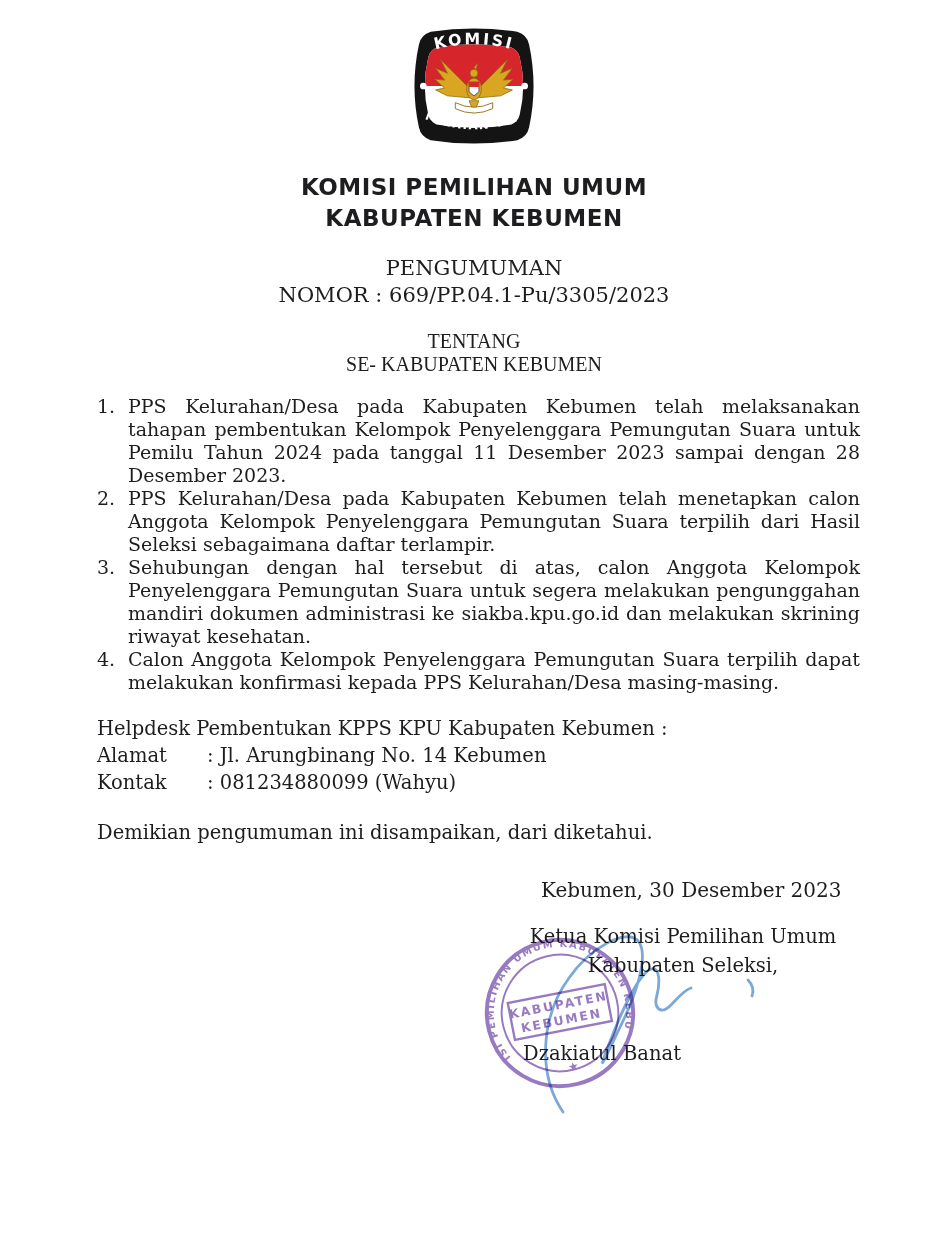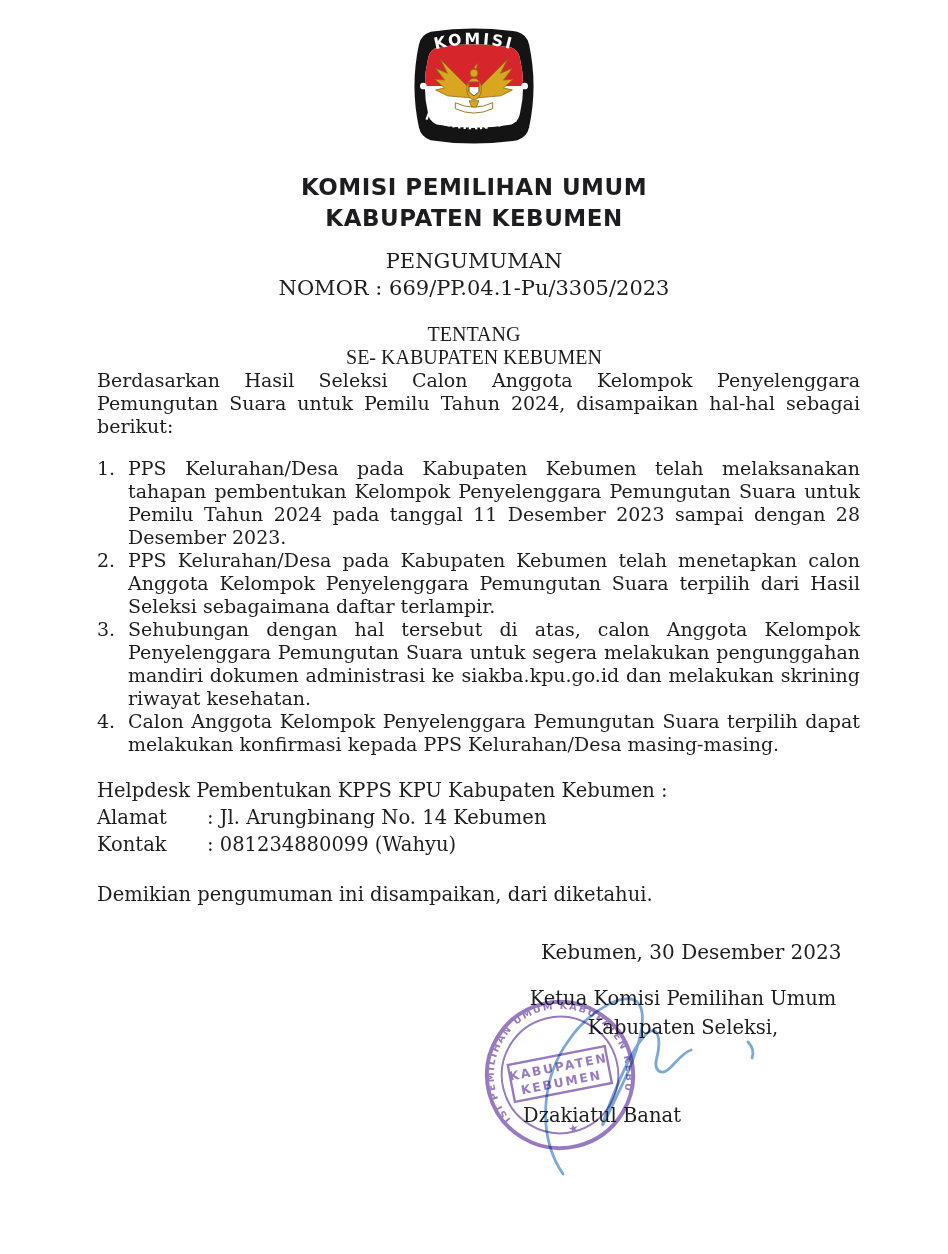--- a/index.html
+++ b/index.html
@@ -22,21 +22,21 @@
     text-align:center;
     font-family:"DejaVu Sans",sans-serif;
     font-weight:bold;
     font-size:23px;
     line-height:31px;
     letter-spacing:0.5px;
     margin-top:20px;
   }
 
   
-  .doc-title-block{text-align:center;margin-top:14px;font-size:21px;line-height:27px;}
+  .doc-title-block{text-align:center;margin-top:21px;font-size:21px;line-height:27px;}
   .subject-block{text-align:center;margin-top:21px;font-size:20px;line-height:23px;font-family:"Liberation Serif","DejaVu Serif",serif;}
 
   
   .doc-body{margin:0 88px 0 97px;font-size:19px;line-height:23px;}
   .intro{margin-top:29px;text-align:justify;}
   .num-list{margin-top:19px;}
   .list-item{display:flex;}
   .list-item .num{width:31px;flex:none;}
   .list-item .item-text{flex:1 1 auto;text-align:justify;}
 
@@ -109,21 +109,20 @@
     <div>PENGUMUMAN</div>
     <div>NOMOR : 669/PP.04.1-Pu/3305/2023</div>
   </div>
 
   <div class="subject-block">
     <div>TENTANG</div>
     <div>SE- KABUPATEN KEBUMEN</div>
   </div>
 
   <div class="doc-body">
-    <p class="intro" style="margin:0;">Berdasarkan Hasil Seleksi Calon Anggota Kelompok Penyelenggara Pemungutan Suara untuk Pemilu Tahun 2024, disampaikan hal-hal sebagai berikut:</p>
 
     <div class="num-list">
       <div class="list-item">
         <span class="num">1.</span>
         <span class="item-text">PPS Kelurahan/Desa pada Kabupaten Kebumen telah melaksanakan tahapan pembentukan Kelompok Penyelenggara Pemungutan Suara untuk Pemilu Tahun 2024 pada tanggal 11 Desember 2023 sampai dengan 28 Desember 2023.</span>
       </div>
       <div class="list-item">
         <span class="num">2.</span>
         <span class="item-text">PPS Kelurahan/Desa pada Kabupaten Kebumen telah menetapkan calon Anggota Kelompok Penyelenggara Pemungutan Suara terpilih dari Hasil Seleksi sebagaimana daftar terlampir.</span>
       </div>

